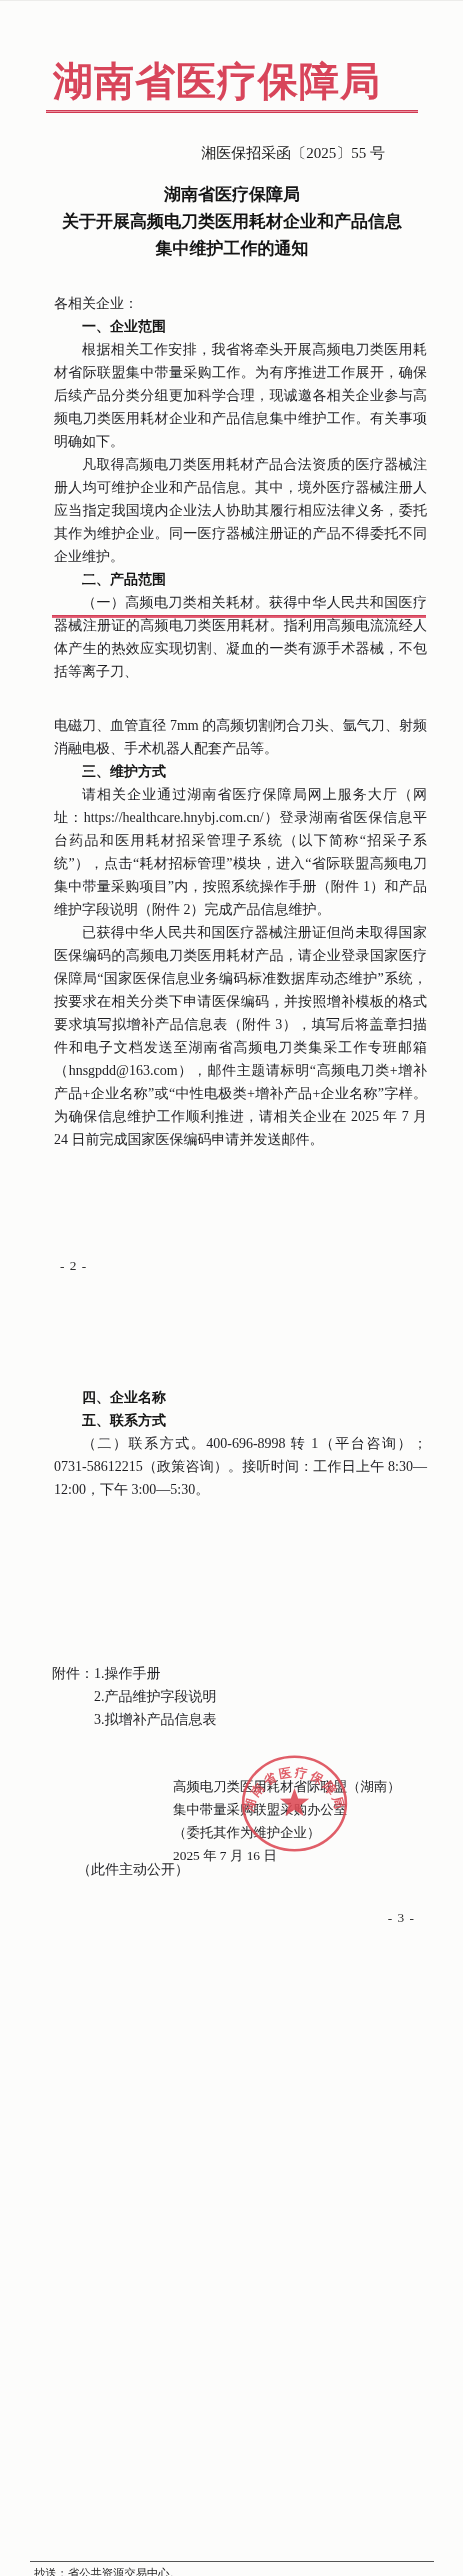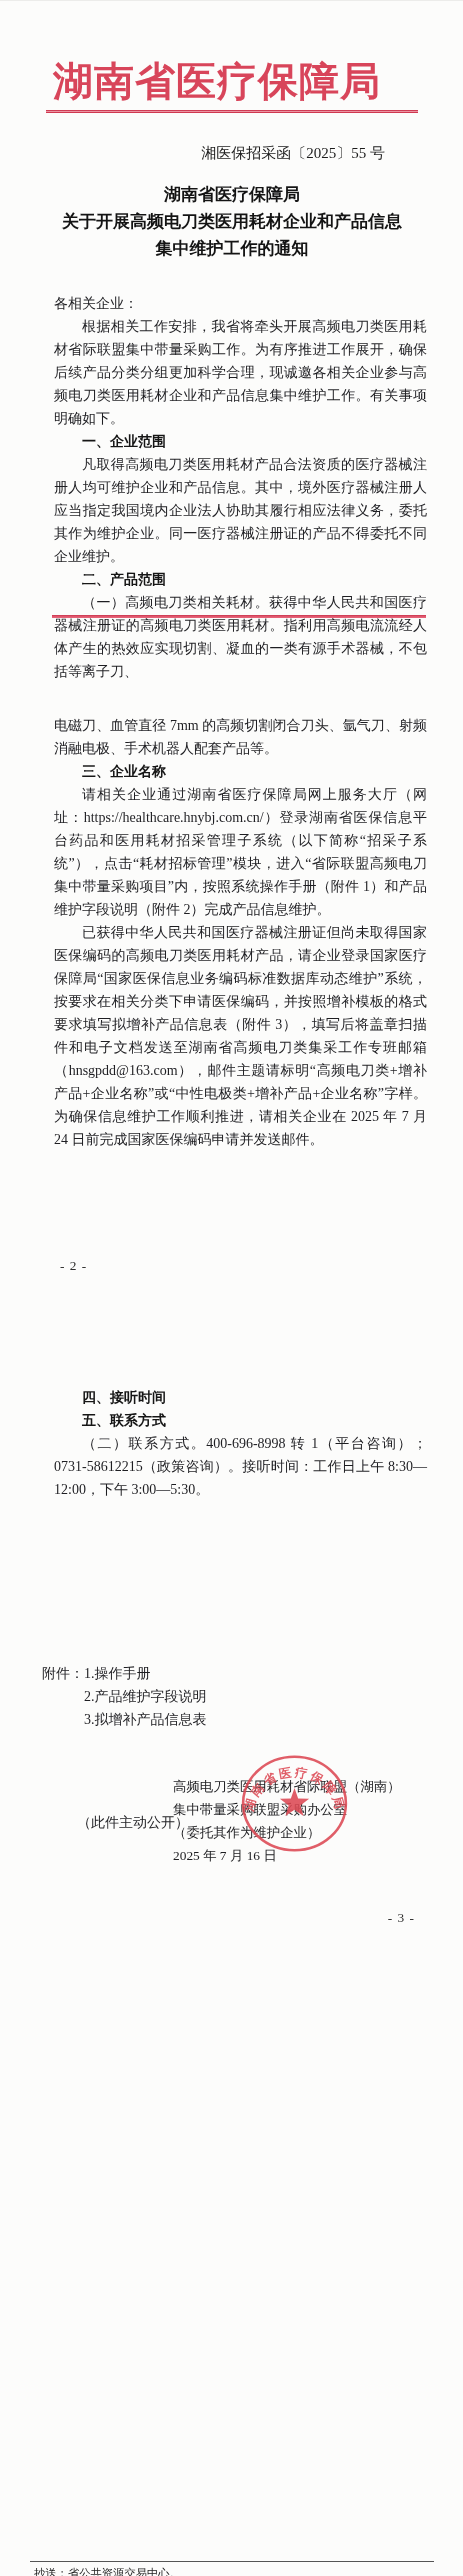--- a/index.html
+++ b/index.html
@@ -47,29 +47,29 @@
 
   .red-separator{
     position:absolute;left:52px;top:615px;width:374px;height:2.6px;
     background:linear-gradient(180deg,#c8354d 0%,#e25a70 55%,#e9657b 100%);
   }
 
   .page-num{font-size:13.4px;color:#2c2c2c;letter-spacing:1px;white-space:nowrap;}
   #page-num-2{position:absolute;left:60px;top:1258px;}
   #page-num-3{position:absolute;right:49px;top:1910px;}
 
-  .attachments{position:absolute;left:42px;top:1662px;font-size:14px;line-height:23px;color:#1e1e22;}
+  .attachments{position:absolute;left:52px;top:1662px;font-size:14px;line-height:23px;color:#1e1e22;}
   .att-row{white-space:nowrap;}
   .att-cont{padding-left:42px;}
 
   .signature{
     position:absolute;left:173px;top:1775px;width:242px;
     text-align:left;font-size:13.4px;line-height:23px;color:#1d1d20;
   }
-  .public-note{position:absolute;left:77px;top:1814px;font-size:14px;color:#1e1e22;}
+  .public-note{position:absolute;left:77px;top:1861px;font-size:14px;color:#1e1e22;}
 
   .seal{position:absolute;left:239px;top:1753px;opacity:.88;pointer-events:none;}
 
   .colophon-line{position:absolute;left:30px;width:404px;height:0;border-top:0.5px solid #555;}
   #col-line-1{top:2561px;border-top-width:1px;}
   .cc-row{position:absolute;left:34px;top:2566px;font-size:11.3px;color:#222;}
 </style>
 </head>
 <body>
 
@@ -82,40 +82,40 @@
   <div class="doc-number">湘医保招采函〔2025〕55 号</div>
 
   <div class="doc-title">
     <div>湖南省医疗保障局</div>
     <div>关于开展高频电刀类医用耗材企业和产品信息</div>
     <div>集中维护工作的通知</div>
   </div>
 
   <div id="page1-body" class="page-block">
       <div class="doc-line">各相关企业：</div>
+      <div class="doc-line heading">一、企业范围</div>
       <div class="doc-line indent">根据相关工作安排，我省将牵头开展高频电刀类医用耗材省际联盟集中带量采购工作。为有序推进工作展开，确保后续产品分类分组更加科学合理，现诚邀各相关企业参与高频电刀类医用耗材企业和产品信息集中维护工作。有关事项明确如下。</div>
-      <div class="doc-line heading">一、企业范围</div>
       <div class="doc-line indent">凡取得高频电刀类医用耗材产品合法资质的医疗器械注册人均可维护企业和产品信息。其中，境外医疗器械注册人应当指定我国境内企业法人协助其履行相应法律义务，委托其作为维护企业。同一医疗器械注册证的产品不得委托不同企业维护。</div>
       <div class="doc-line heading">二、产品范围</div>
       <div class="doc-line indent">（一）高频电刀类相关耗材。获得中华人民共和国医疗器械注册证的高频电刀类医用耗材。指利用高频电流流经人体产生的热效应实现切割、凝血的一类有源手术器械，不包括等离子刀、</div>
     </div>
 
   <div class="red-separator"></div>
 
   <div id="page2-body" class="page-block">
       <div class="doc-line">电磁刀、血管直径 7mm 的高频切割闭合刀头、氩气刀、射频消融电极、手术机器人配套产品等。</div>
-      <div class="doc-line heading">三、企业名称</div>
+      <div class="doc-line heading">三、维护方式</div>
       <div class="doc-line indent">请相关企业通过湖南省医疗保障局网上服务大厅（网址：https://healthcare.hnybj.com.cn/）登录湖南省医保信息平台药品和医用耗材招采管理子系统（以下简称“招采子系统”），点击“耗材招标管理”模块，进入“省际联盟高频电刀集中带量采购项目”内，按照系统操作手册（附件 1）和产品维护字段说明（附件 2）完成产品信息维护。</div>
       <div class="doc-line indent">已获得中华人民共和国医疗器械注册证但尚未取得国家医保编码的高频电刀类医用耗材产品，请企业登录国家医疗保障局“国家医保信息业务编码标准数据库动态维护”系统，按要求在相关分类下申请医保编码，并按照增补模板的格式要求填写拟增补产品信息表（附件 3），填写后将盖章扫描件和电子文档发送至湖南省高频电刀类集采工作专班邮箱（hnsgpdd@163.com），邮件主题请标明“高频电刀类+增补产品+企业名称”或“中性电极类+增补产品+企业名称”字样。为确保信息维护工作顺利推进，请相关企业在 2025 年 7 月 24 日前完成国家医保编码申请并发送邮件。</div>
     </div>
 
   <div id="page-num-2" class="page-num">- 2 -</div>
 
   <div id="page3-body" class="page-block">
-      <div class="doc-line heading">四、接听时间</div>
+      <div class="doc-line heading">四、企业名称</div>
       <div class="doc-line heading">五、联系方式</div>
       <div class="doc-line indent">（二）联系方式。400-696-8998 转 1（平台咨询）；0731-58612215（政策咨询）。接听时间：工作日上午 8:30—12:00，下午 3:00—5:30。</div>
     </div>
 
   <div class="attachments">
     <div class="att-row"><span>附件：</span><span>1.操作手册</span></div>
     <div class="att-row att-cont">2.产品维护字段说明</div>
     <div class="att-row att-cont">3.拟增补产品信息表</div>
   </div>
 

